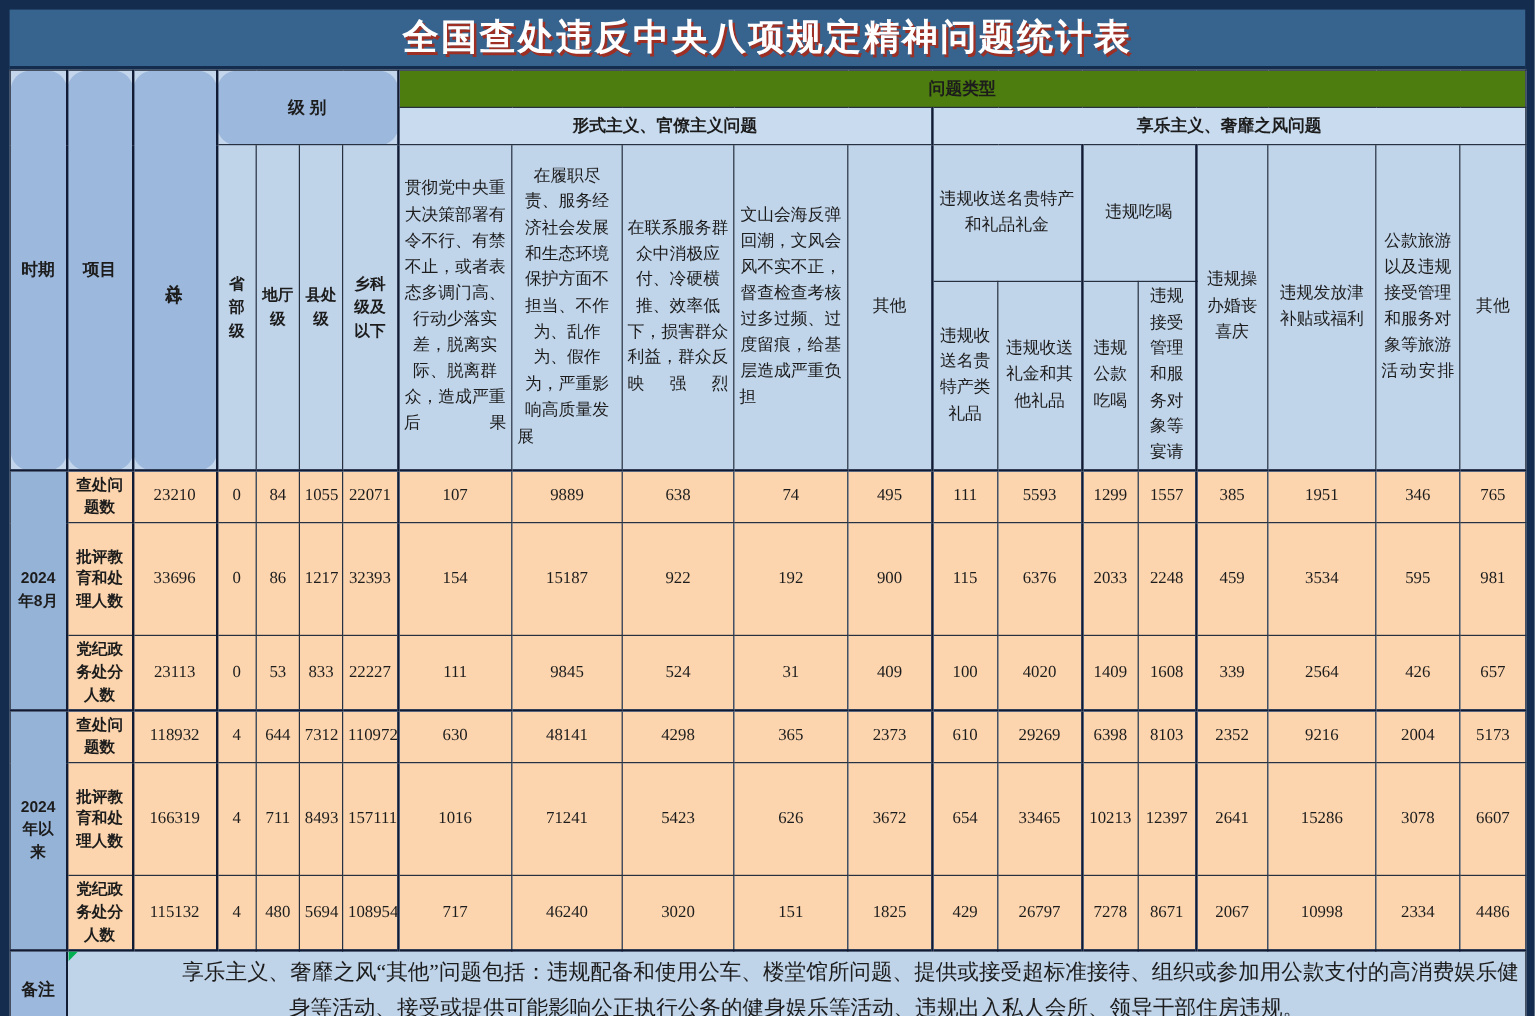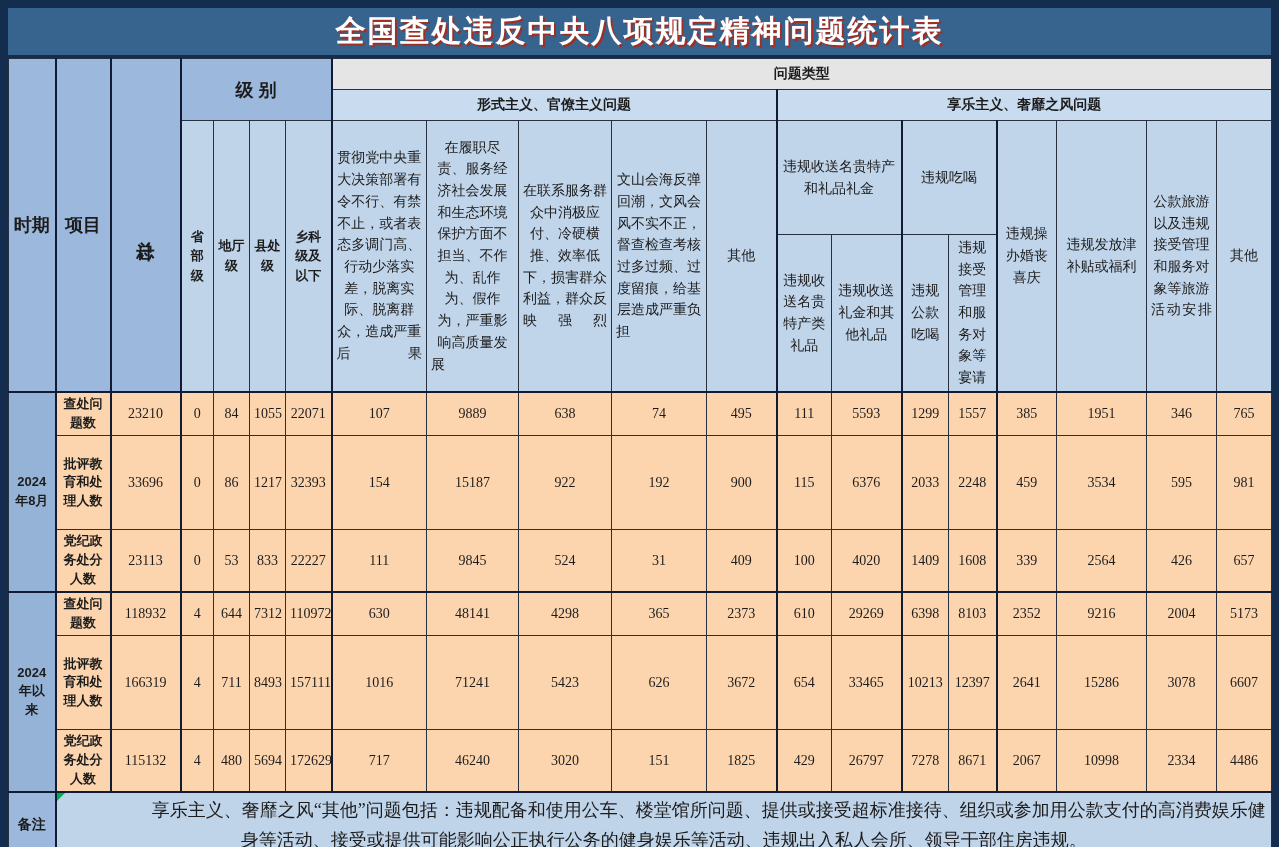--- a/index.html
+++ b/index.html
@@ -21,22 +21,22 @@
   table.stats{
     table-layout:fixed;border-collapse:collapse;width:1263px;
     background:#c3d6ec;
   }
   table.stats th,table.stats td{
     border:1px solid #26303f;box-sizing:border-box;
     padding:2px 4px;vertical-align:middle;text-align:center;
     color:#1c1c1c;overflow:hidden;
   }
   
-  .hblue{background:#9cb8dc;font-weight:bold;font-size:18px;}
-  .hband{background:#e5e5e5;font-weight:bold;font-size:14px;}
+  .hblue{background:#9cb8dc;font-weight:bold;font-size:14px;border-radius:16px;}
+  .hband{background:#4d7c0f;font-weight:bold;font-size:14px;}
   .hlight{background:#c8dbef;font-weight:bold;font-size:14px;margin-left:20px;}
   .hsub{background:#bfd3e9;font-weight:bold;font-size:13px;word-break:break-all;line-height:1.5;}
   .desc{
     background:#c0d4ea;font-weight:normal;font-size:14px;
     font-family:"Liberation Serif","DejaVu Serif",serif;
     text-align:justify;text-align-last:justify;word-break:break-all;
     line-height:1.55;padding:4px 6px;
   }
   .desc.center{text-align:center;text-align-last:center;}
   .vstack{writing-mode:vertical-rl;text-orientation:upright;margin:0 auto;letter-spacing:2px;}
@@ -242,21 +242,21 @@
       <td class="num">15286</td>
       <td class="num">3078</td>
       <td class="num">6607</td>
     </tr>
     <tr style="height:52px">
       <td class="item b2l">党纪政务处分人数</td>
       <td class="num b2l">115132</td>
       <td class="num b2l">4</td>
       <td class="num">480</td>
       <td class="num">5694</td>
-      <td class="num">172629</td>
+      <td class="num">108954</td>
       <td class="num b2l">717</td>
       <td class="num">46240</td>
       <td class="num">3020</td>
       <td class="num">151</td>
       <td class="num">1825</td>
       <td class="num b2l">429</td>
       <td class="num">26797</td>
       <td class="num b2l">7278</td>
       <td class="num">8671</td>
       <td class="num b2l">2067</td>

